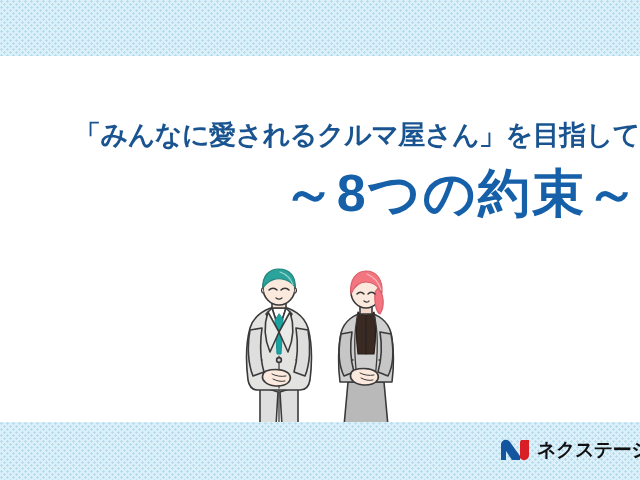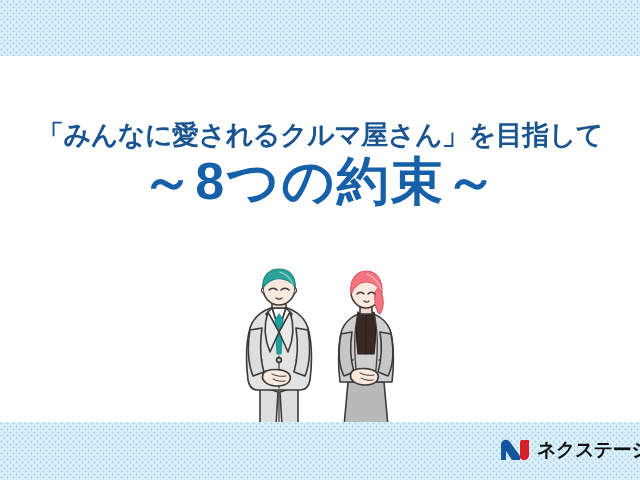--- a/index.html
+++ b/index.html
@@ -33,35 +33,35 @@
   }
   #band-top    { top: 0;   height: 56px; }
   #band-bottom { top: 422px; height: 58px; }
 
   
   #headline {
     position: absolute;
     left: 0;
     top: 118px;
     width: 640px;
-    text-align: center;
+    text-align: right;
     user-select: none;
   }
   #line1 {
     display: block;
     font-size: 27px;
     line-height: 34px;
     font-weight: 700;
     color: #1a5490;
     letter-spacing: -0.5px;
     white-space: nowrap;
   }
   #line2 {
     display: block;
-    margin-top: 0;
+    margin-top: 12px;
     font-size: 52px;
     line-height: 58px;
     font-weight: 700;
     color: #1560a8;
     letter-spacing: 2px;
     white-space: nowrap;
   }
 
   
   #illustration {

